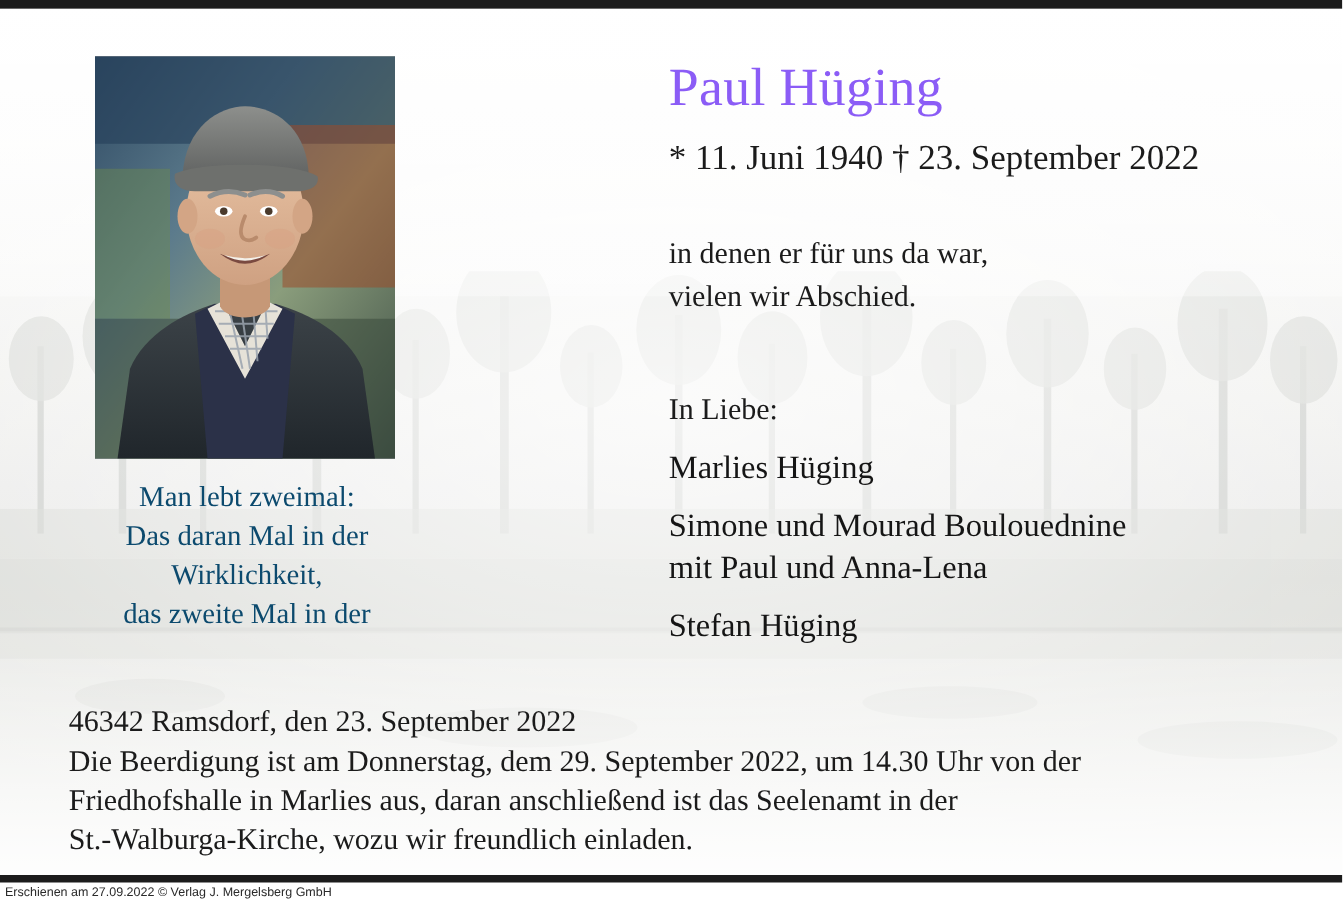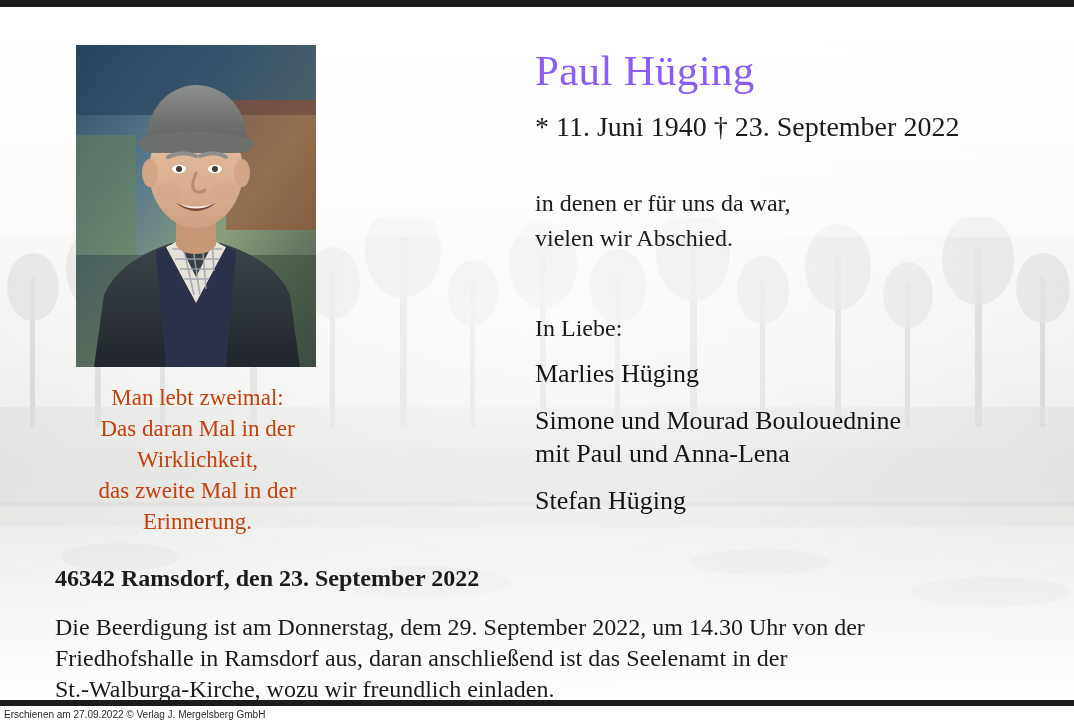--- a/index.html
+++ b/index.html
@@ -104,21 +104,21 @@
 
   
   .verse {
     position: absolute;
     left: 40px;
     top: 382px;
     width: 315px;
     text-align: center;
     font-size: 23px;
     line-height: 31px;
-    color: #c2410c;
+    color: #0c4a6e;
   }
   .verse div { white-space: nowrap; }
 
   
   .name {
     position: absolute;
     left: 535px;
     top: 46px;
     font-size: 43px;
     line-height: 50px;
@@ -163,21 +163,21 @@
   
   .footer-block {
     position: absolute;
     left: 55px;
     top: 563px;
     width: 980px;
     font-size: 24px;
     line-height: 31px;
     color: #1b1b1b;
   }
-  .footer-block .place { margin-bottom: 18px; font-weight: bold; }
+  .footer-block .place { margin-bottom: 1px; }
 
   
   .credit {
     position: absolute;
     left: 4px;
     top: 708px;
     font-family: "Liberation Sans", sans-serif;
     font-size: 10px;
     line-height: 13px;
     color: #2a2a2a;
@@ -321,21 +321,20 @@
       <ellipse cx="92" cy="146" rx="12" ry="8" fill="#d8a183" opacity=".5"></ellipse>
       <ellipse cx="148" cy="146" rx="12" ry="8" fill="#d8a183" opacity=".5"></ellipse>
     </svg>
   </div>
 
   <div class="verse">
     <div>Man lebt zweimal:</div>
     <div>Das daran Mal in der</div>
     <div>Wirklichkeit,</div>
     <div>das zweite Mal in der</div>
-    <div>Erinnerung.</div>
   </div>
 
   <div class="name">Paul Hüging</div>
   <div class="dates">* 11. Juni 1940  † 23. September 2022</div>
 
   <div class="verse2">
     <div>in denen er für uns da war,</div>
     <div>vielen wir Abschied.</div>
   </div>
 
@@ -350,20 +349,20 @@
       <div>mit Paul und Anna-Lena</div>
     </div>
     <div class="mourner-block">
       <div>Stefan Hüging</div>
     </div>
   </div>
 
   <div class="footer-block">
     <div class="place">46342  Ramsdorf, den 23. September 2022</div>
     <div>Die Beerdigung ist am Donnerstag, dem 29. September 2022, um 14.30 Uhr von der</div>
-    <div>Friedhofshalle in Ramsdorf aus, daran anschließend ist das Seelenamt in der</div>
+    <div>Friedhofshalle in Marlies aus, daran anschließend ist das Seelenamt in der</div>
     <div>St.-Walburga-Kirche, wozu wir freundlich einladen.</div>
   </div>
 
   <div class="rule-bottom"></div>
   <div class="credit">Erschienen am 27.09.2022 © Verlag J. Mergelsberg GmbH</div>
 
 </div>
 
 </body></html>

